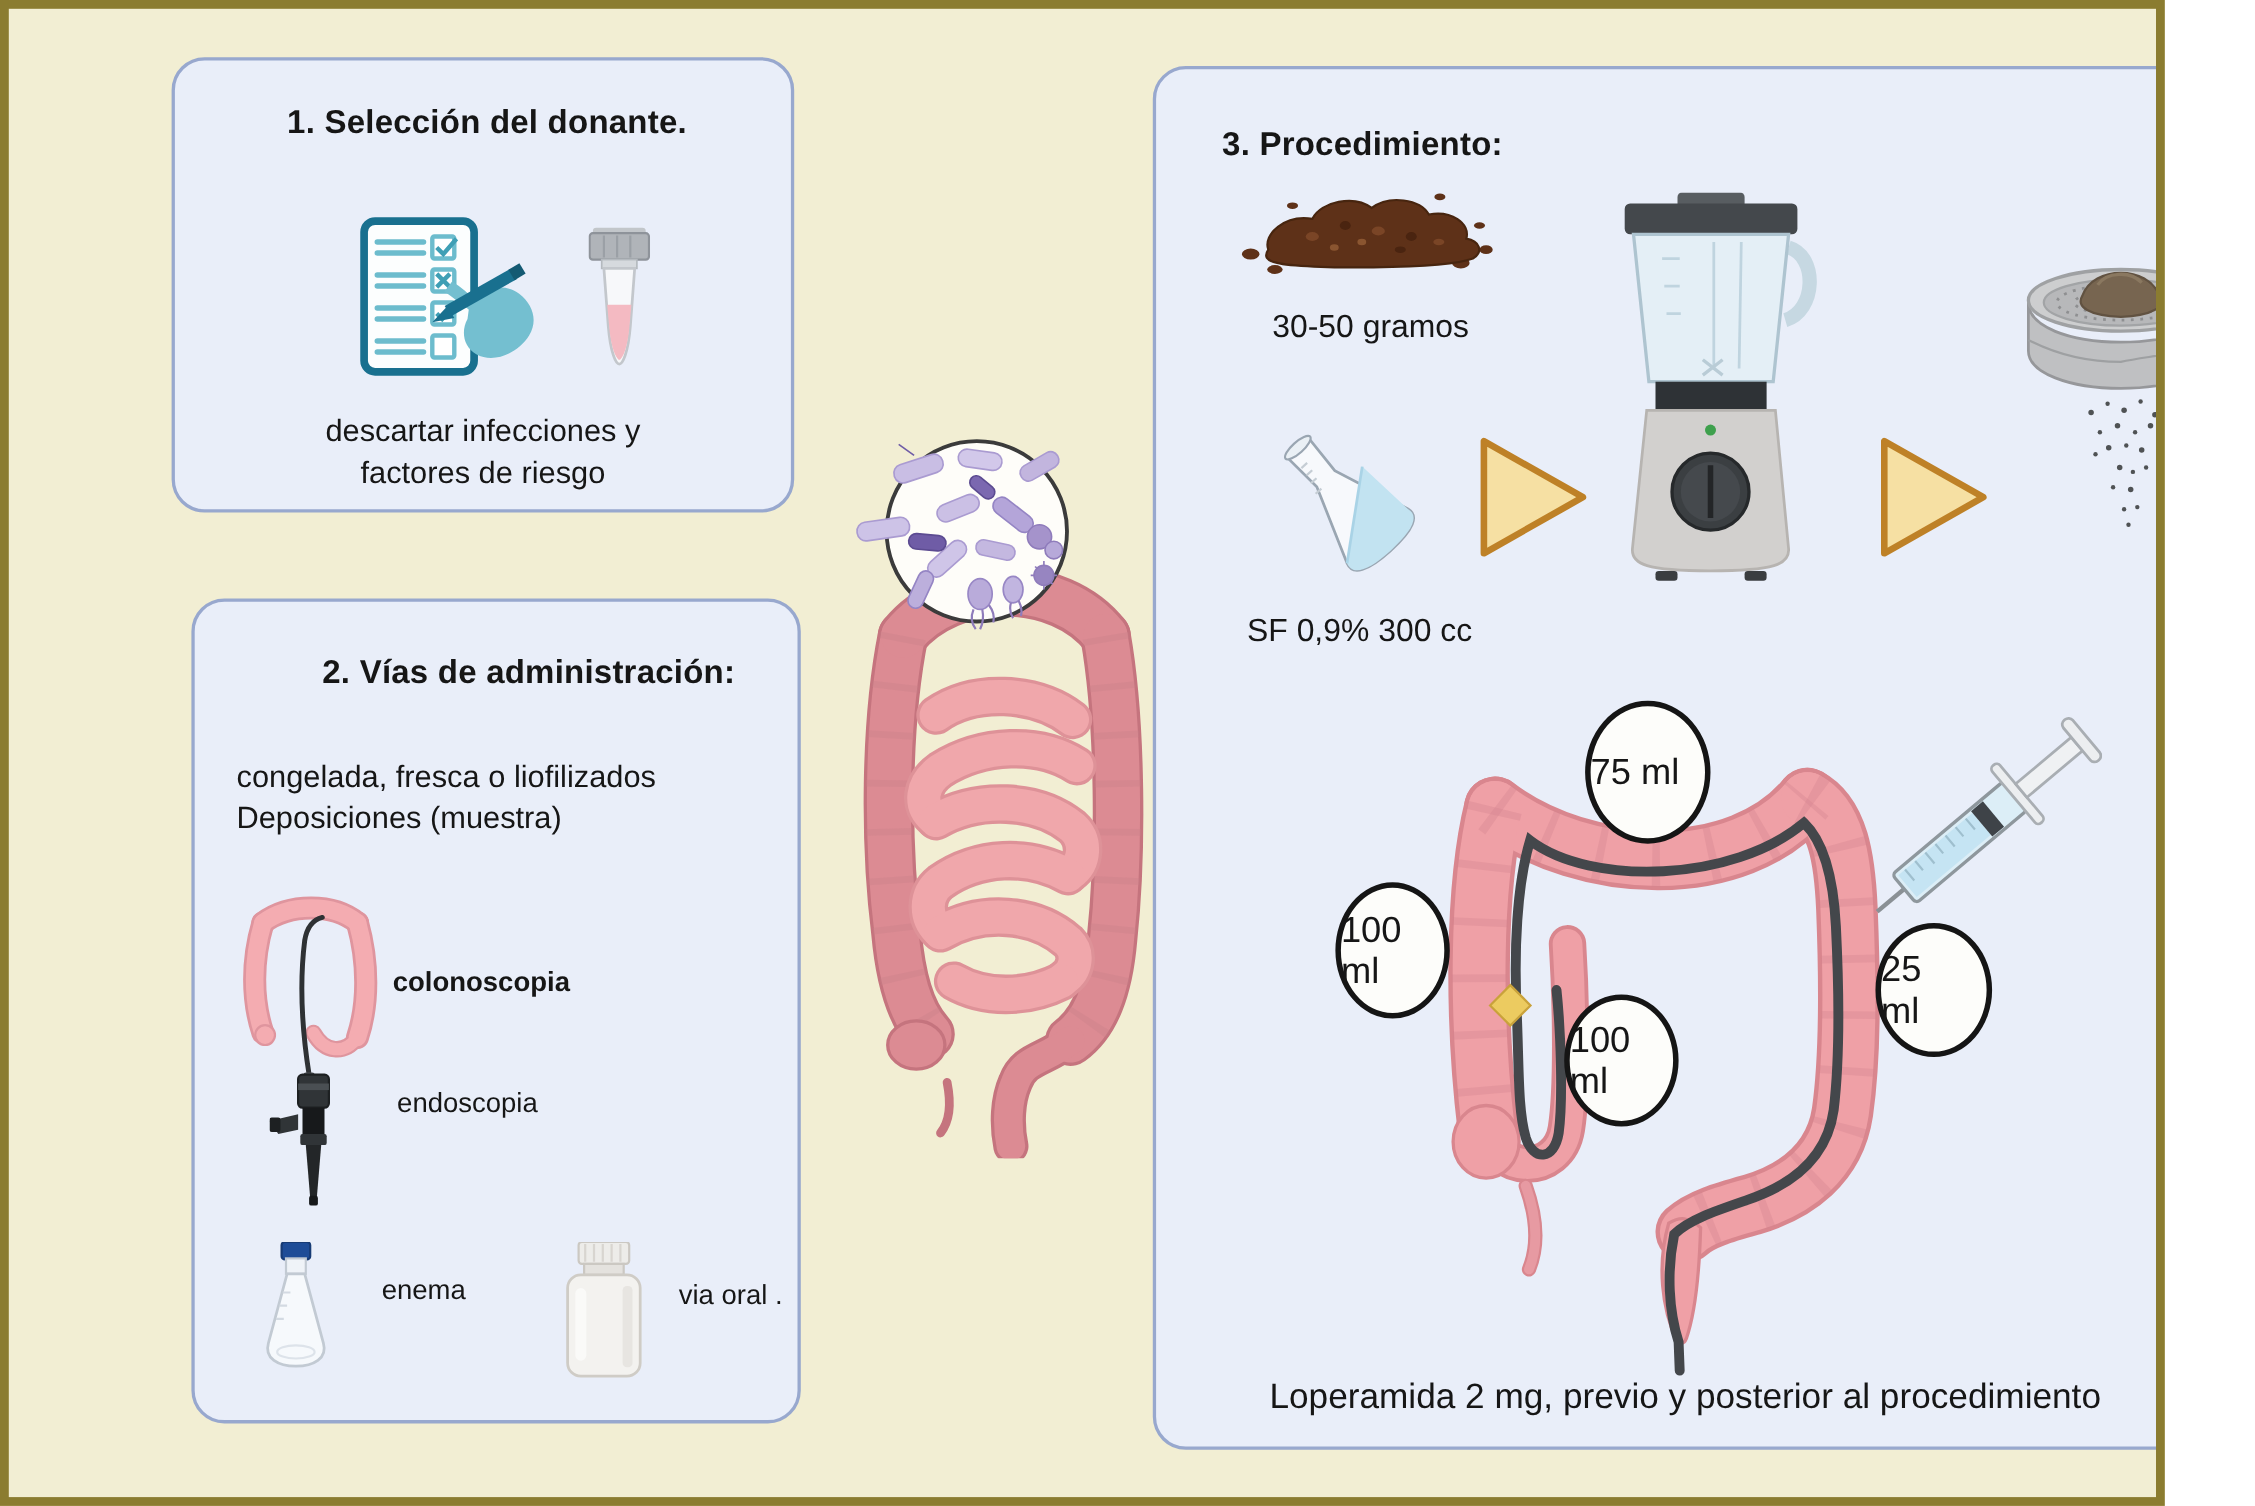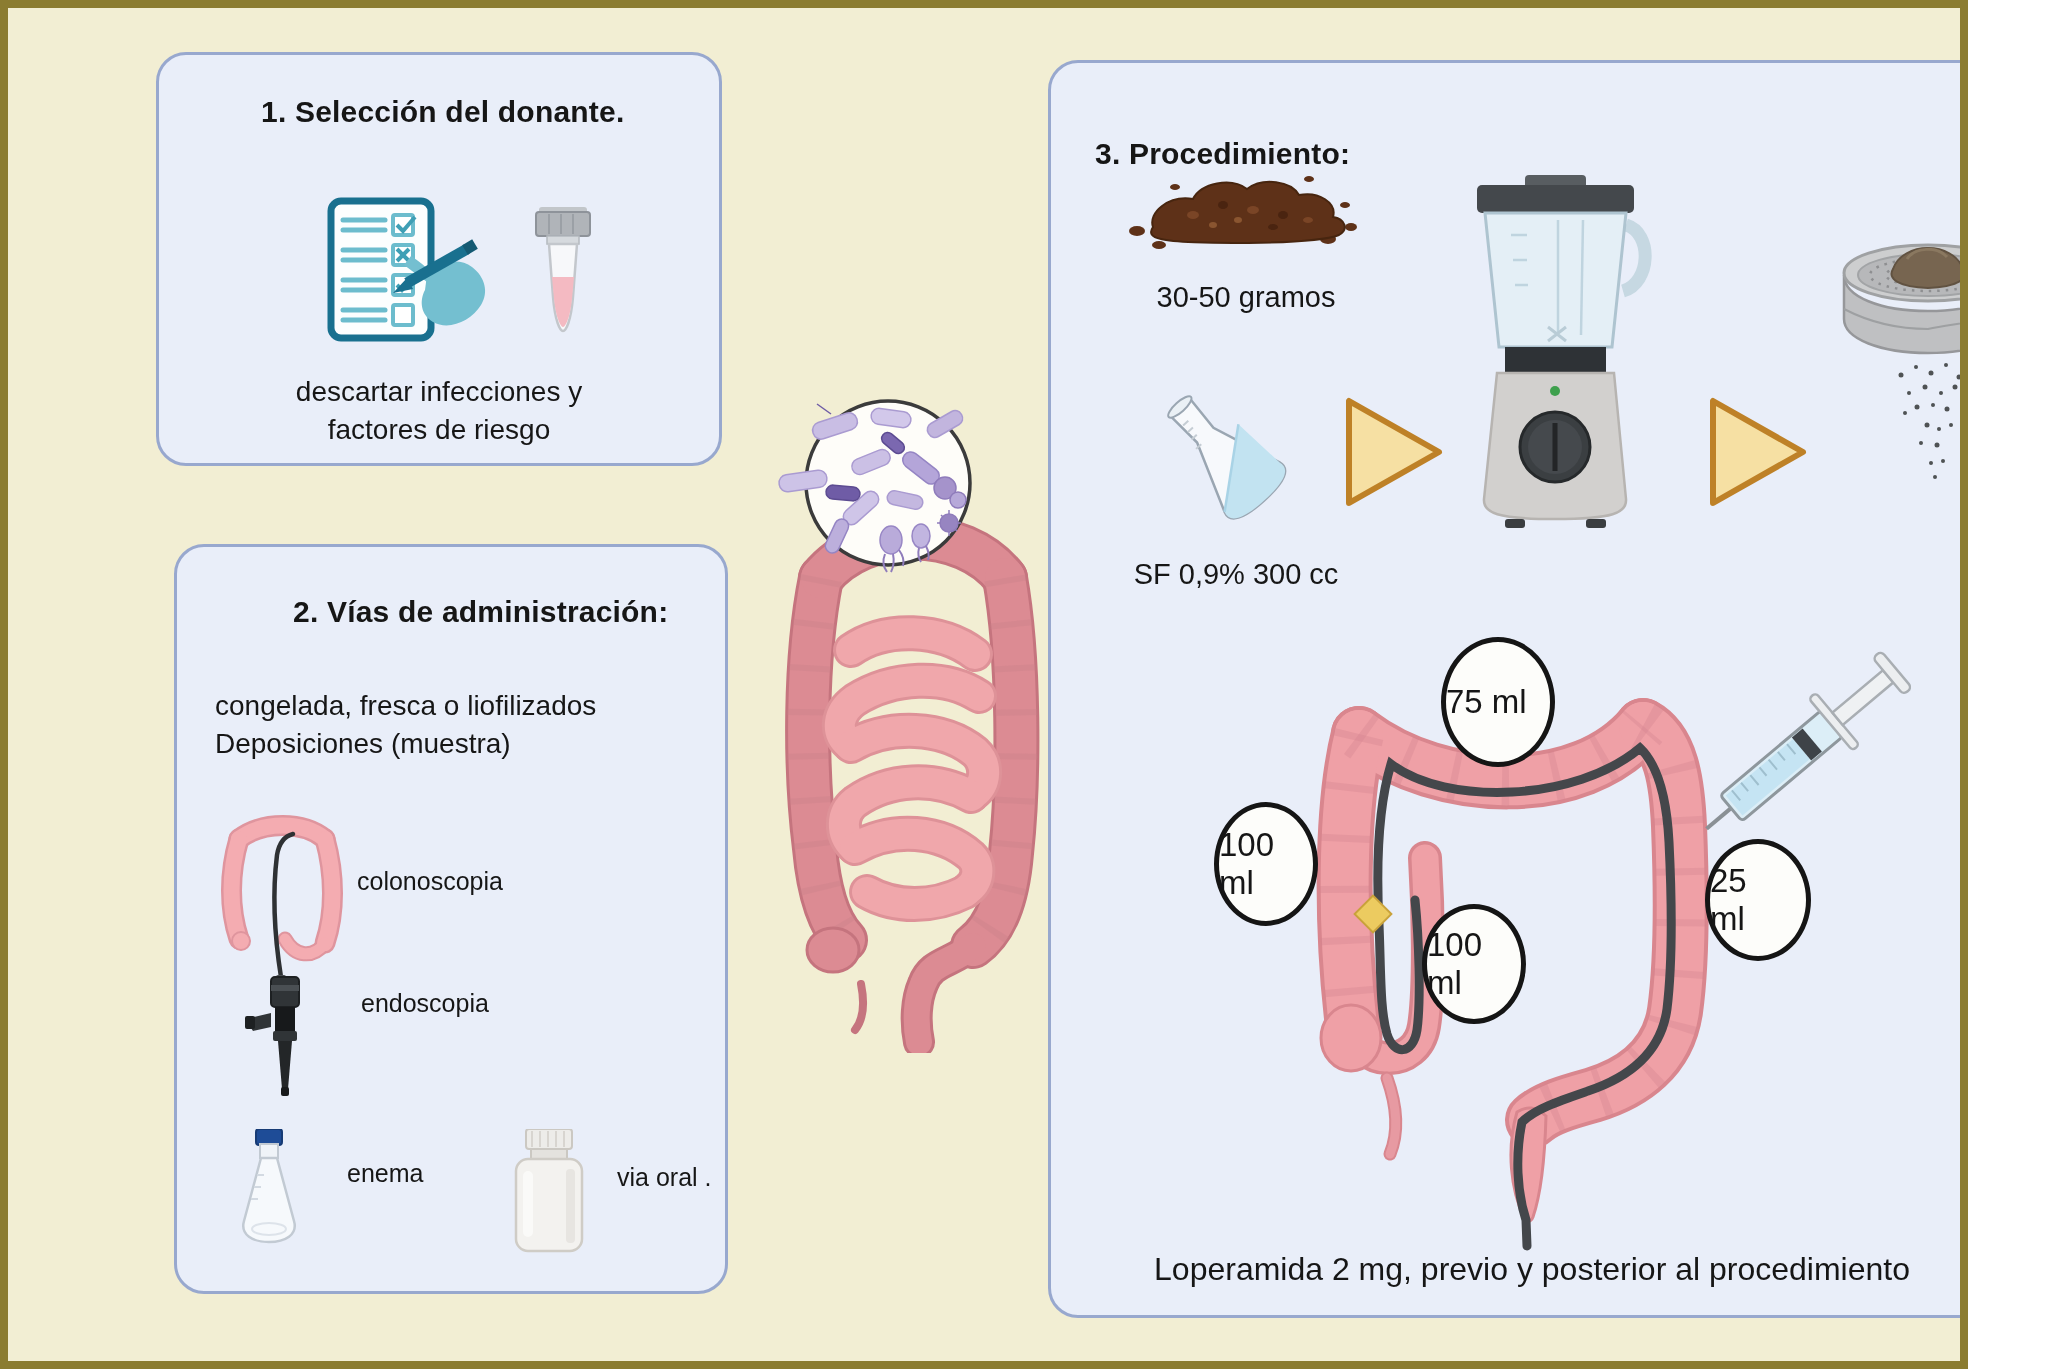--- a/index.html
+++ b/index.html
@@ -96,21 +96,21 @@
           <path d="M 22,30 C 12,64 12,100 22,130" stroke-width="16"></path>
           <path d="M 108,30 C 118,66 118,104 108,134" stroke-width="16"></path>
           <path d="M 108,134 C 96,150 78,148 68,130" stroke-width="11"></path>
         </g>
         <circle cx="24" cy="132" r="9" fill="#f4acb1" stroke="#df959e" stroke-width="2"></circle>
         <path d="M 64,168 C 58,130 55,86 60,46 C 62,34 68,27 76,25" fill="none" stroke="#2e3134" stroke-width="4.5" stroke-linecap="round"></path>
         <rect x="59" y="166" width="10" height="17" rx="2" fill="#4a4e52"></rect>
         <line x1="64" y1="184" x2="64" y2="191" stroke="#4a4e52" stroke-width="3"></line>
       </svg>
     </div>
-    <div class="lbl" style="left:180px;top:320px;">colonoscopia</div>
+    <div class="lbl" style="left:180px;top:332px;font-weight:bold;">colonoscopia</div>
 
     <div class="abs" style="left:68px;top:428px;">
       <svg width="72" height="122" viewBox="0 0 72 122">
         <rect x="26" y="2" width="28" height="30" rx="4" fill="#303437" stroke="#1d2022" stroke-width="2"></rect>
         <rect x="26" y="10" width="28" height="6" fill="#4a4f53"></rect>
         <polygon points="0,44 26,38 26,52 8,56" fill="#303437"></polygon>
         <rect x="0" y="41" width="10" height="13" rx="2" fill="#1d2022"></rect>
         <rect x="30" y="32" width="20" height="26" fill="#17191b"></rect>
         <rect x="28" y="56" width="24" height="10" rx="2" fill="#303437"></rect>
         <polygon points="33,66 47,66 43,114 37,114" fill="#232628"></polygon>
@@ -221,21 +221,21 @@
         </g>
         <ellipse cx="118" cy="152" rx="11" ry="14" fill="#b9abda" stroke="#9887c5" stroke-width="1.5"></ellipse>
         <path d="M 112,166 q -4,10 2,18 M 120,166 q 2,10 -2,18 M 126,162 q 6,8 4,16" fill="none" stroke="#8f7cbb" stroke-width="2"></path>
         <ellipse cx="148" cy="148" rx="9" ry="12" fill="#c1b5e0" stroke="#9887c5" stroke-width="1.5"></ellipse>
         <path d="M 146,160 q -2,8 2,14 M 153,158 q 4,8 2,14" fill="none" stroke="#8f7cbb" stroke-width="2"></path>
       </g>
     </svg>
   </div>
 
   <div id="panel3" class="panel">
-    <div class="ttl" style="left:44px;top:52px;margin-top:22px;">3. Procedimiento:</div>
+    <div class="ttl" style="left:60px;top:52px;">3. Procedimiento:</div>
 
     <div class="abs" style="left:72px;top:102px;">
       <svg width="245" height="90" viewBox="0 0 245 90">
         <g fill="#5e3118">
           <ellipse cx="14" cy="66" rx="8" ry="5"></ellipse>
             <ellipse cx="36" cy="80" rx="7" ry="4"></ellipse>
           <ellipse cx="205" cy="74" rx="8" ry="5"></ellipse>
             <ellipse cx="228" cy="62" rx="6" ry="4"></ellipse>
           <ellipse cx="52" cy="22" rx="5" ry="3"></ellipse>
             <ellipse cx="186" cy="14" rx="5" ry="3"></ellipse>

